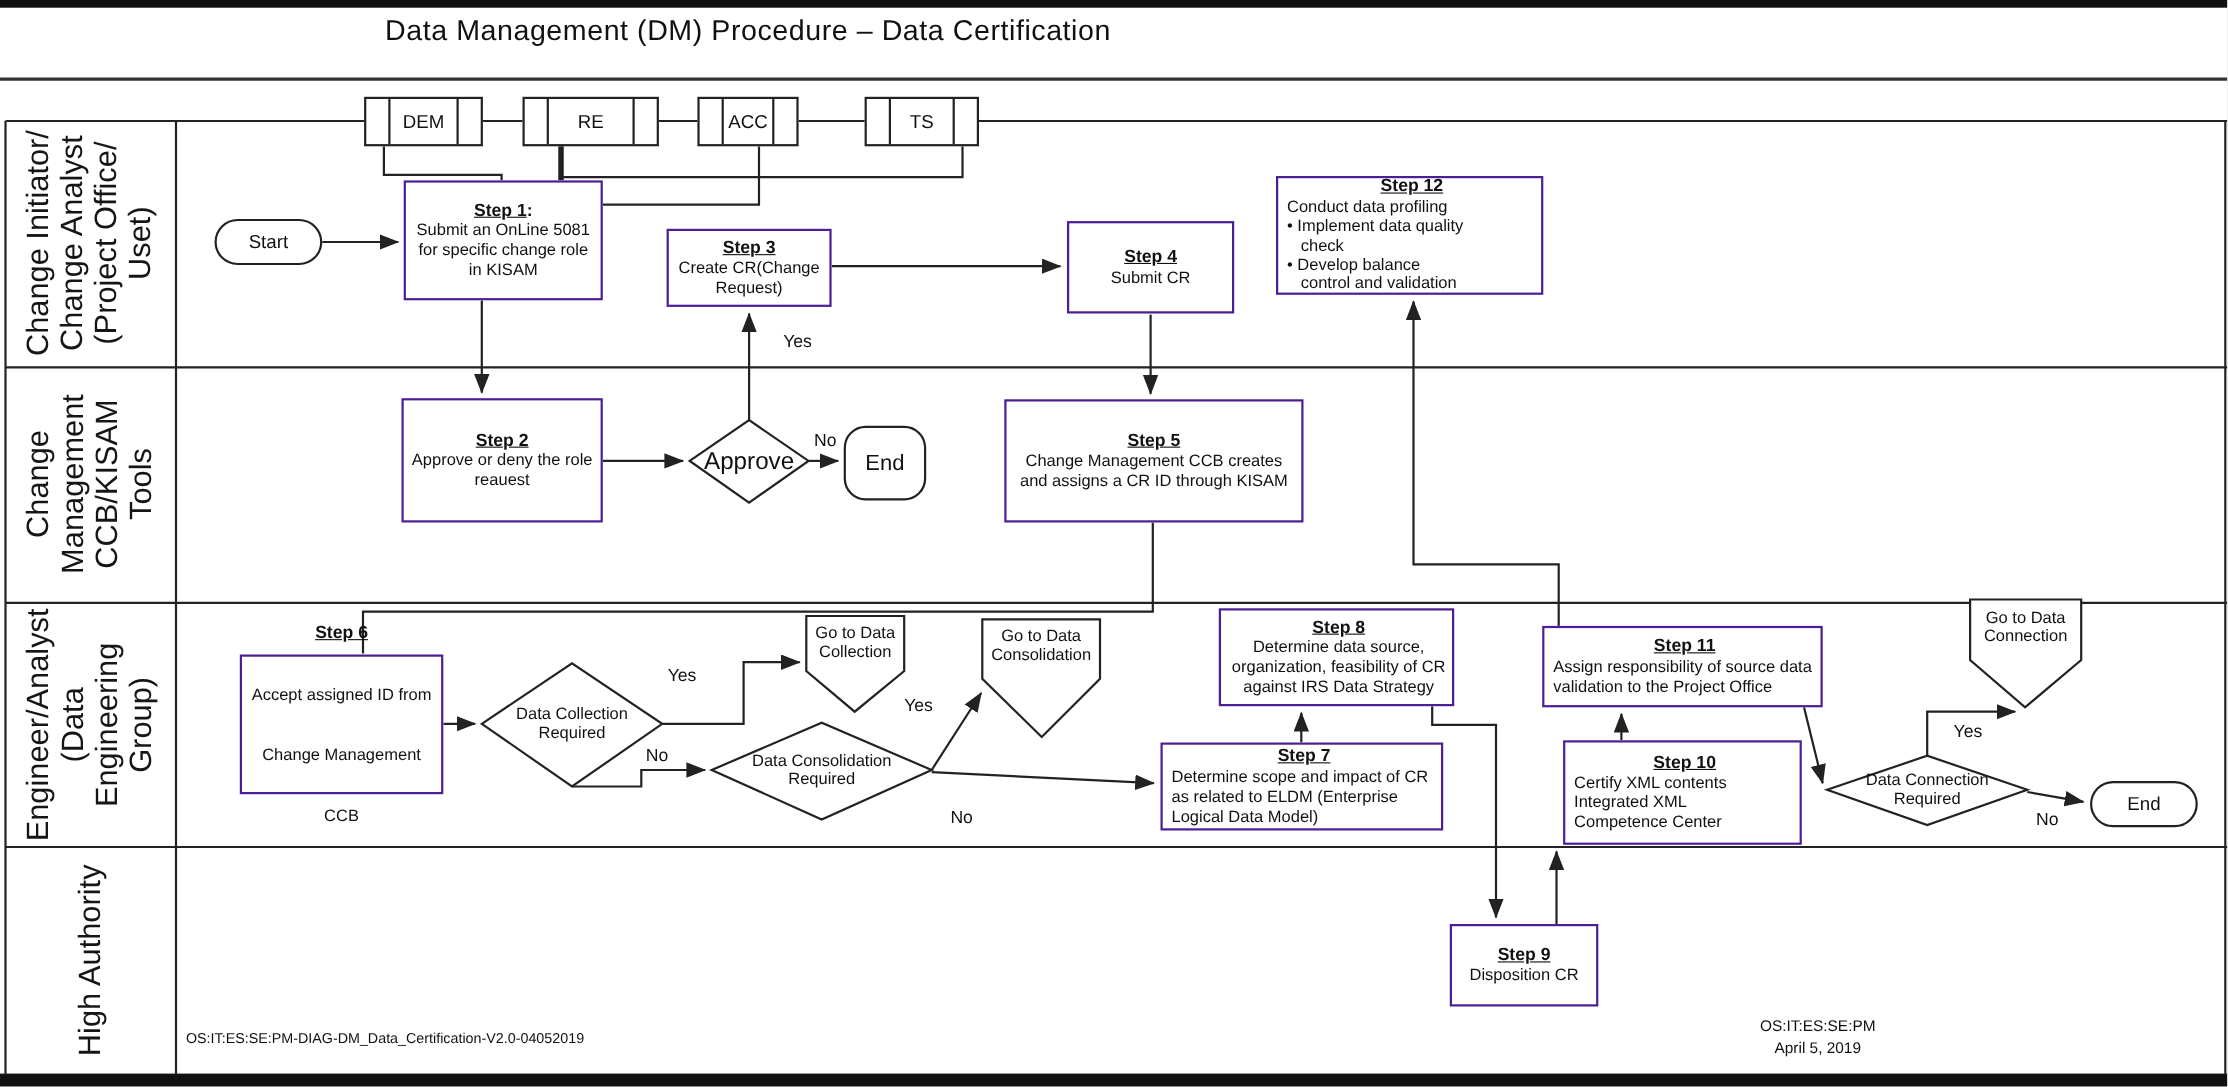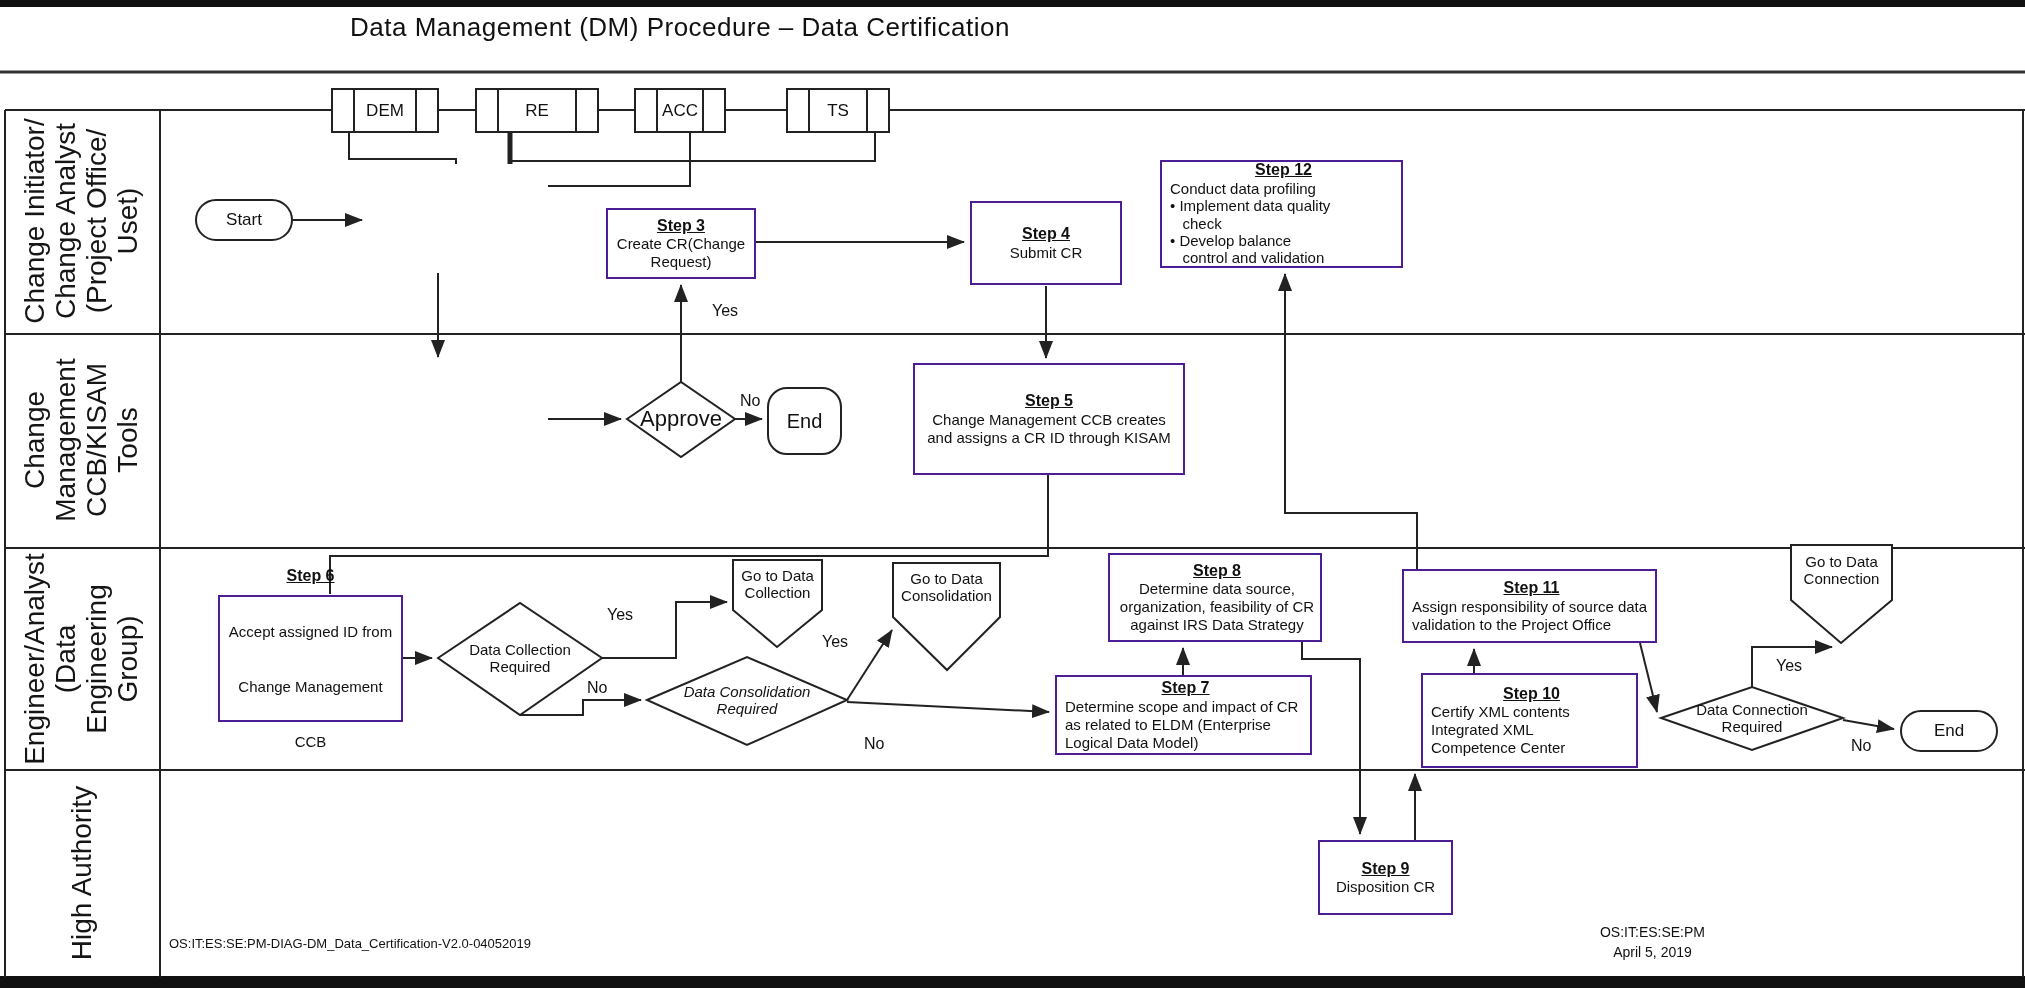--- a/index.html
+++ b/index.html
@@ -132,20 +132,26 @@
   <div class="oval" style="left:195px;top:199px;width:98px;height:42px;border-radius:21px;">
     <span>Start</span>
   </div>
   <div class="oval" style="left:767px;top:387px;width:75px;height:68px;border-radius:20px;font-size:20px;">
     <span>End</span>
   </div>
   <div class="oval" style="left:1900px;top:710px;width:98px;height:42px;border-radius:21px;">
     <span>End</span>
   </div>
 
+  <div class="node" style="left:367px;top:164px;width:181px;height:109px;">
+    <div class="ttl-row"><span class="ttl">Step 1</span><span class="ttl" style="text-decoration:none;">:</span></div>
+    <div class="ln">Submit an OnLine 5081</div>
+    <div class="ln">for specific change role</div>
+    <div class="ln">in KISAM</div>
+  </div>
 
   <div class="node" style="left:606px;top:208px;width:150px;height:71px;">
     <div class="ttl-row"><span class="ttl">Step 3</span></div>
     <div class="ln">Create CR(Change</div>
     <div class="ln">Request)</div>
   </div>
 
   <div class="node" style="left:970px;top:201px;width:152px;height:84px;">
     <div class="ttl-row"><span class="ttl">Step 4</span></div>
     <div class="ln">Submit CR</div>
@@ -153,20 +159,25 @@
 
   <div class="node la" style="left:1160px;top:160px;width:243px;height:108px;line-height:1.16;">
     <div class="ttl-row"><span class="ttl">Step 12</span></div>
     <div class="ln">Conduct data profiling</div>
     <div class="ln">• Implement data quality</div>
     <div class="ln">   check</div>
     <div class="ln">• Develop balance</div>
     <div class="ln">   control and validation</div>
   </div>
 
+  <div class="node" style="left:365px;top:362px;width:183px;height:113px;">
+    <div class="ttl-row"><span class="ttl">Step 2</span></div>
+    <div class="ln">Approve or deny the role</div>
+    <div class="ln">reauest</div>
+  </div>
 
   <div class="node" style="left:913px;top:363px;width:272px;height:112px;">
     <div class="ttl-row"><span class="ttl">Step 5</span></div>
     <div class="ln">Change Management CCB creates</div>
     <div class="ln">and assigns a CR ID through KISAM</div>
   </div>
 
   <div class="node" style="left:218px;top:595px;width:185px;height:127px;gap:37px;">
     <div class="ttl-row"><span class="ttl">Step 6</span></div>
     <div class="ln">Accept assigned ID from</div>
@@ -206,21 +217,21 @@
     <div class="ln">Disposition CR</div>
   </div>
 
   <div class="dtext" style="left:629px;top:406px;width:104px;height:26px;font-size:22px;">
     <span>Approve</span>
   </div>
   <div class="dtext" style="left:440px;top:636px;width:160px;height:44px;">
     <span>Data Collection</span>
     <span>Required</span>
   </div>
-  <div class="dtext" style="left:649px;top:678px;width:196px;height:44px;font-style:italic;">
+  <div class="dtext" style="left:649px;top:678px;width:196px;height:44px;">
     <span>Data Consolidation</span>
     <span>Required</span>
   </div>
   <div class="dtext" style="left:1664px;top:696px;width:176px;height:44px;">
     <span>Data Connection</span>
     <span>Required</span>
   </div>
   <div class="dtext" style="left:735px;top:563px;width:85px;height:42px;">
     <span>Go to Data</span>
     <span>Collection</span>

